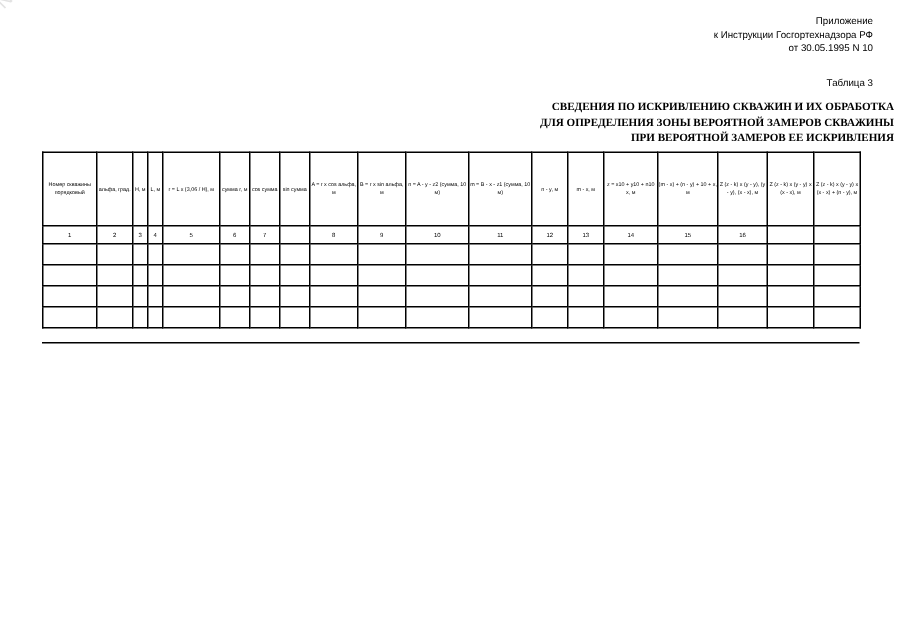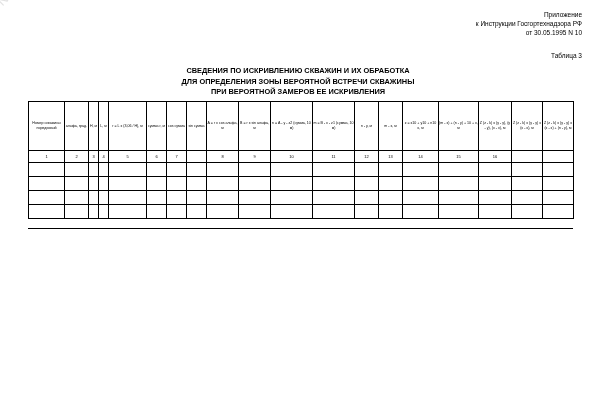--- a/index.html
+++ b/index.html
@@ -34,24 +34,25 @@
   .table-num{
     position:absolute;
     right:18px;
     top:52px;
     font-size:6.5px;
   }
   .title{
     position:absolute;
     left:0;right:4px;
     top:66px;
-    text-align:center;
+    text-align:right;
     font-size:7.4px;
     font-weight:bold;
     line-height:10.5px;
+    font-family:Liberation Serif, serif;
   }
   .tbl-wrap{
     position:absolute;
     left:28px;
     top:101px;
     width:545px;
   }
   table.main{
     border-collapse:collapse;
     width:545px;
@@ -88,21 +89,21 @@
 <div class="header-right">
   <div>Приложение</div>
   <div>к Инструкции Госгортехнадзора РФ</div>
   <div>от 30.05.1995 N 10</div>
 </div>
 
 <div class="table-num">Таблица 3</div>
 
 <div class="title">
   <div>СВЕДЕНИЯ ПО ИСКРИВЛЕНИЮ СКВАЖИН И ИХ ОБРАБОТКА</div>
-  <div>ДЛЯ ОПРЕДЕЛЕНИЯ ЗОНЫ ВЕРОЯТНОЙ ВСТРЕЧИ СКВАЖИНЫ</div>
+  <div>ДЛЯ ОПРЕДЕЛЕНИЯ ЗОНЫ ВЕРОЯТНОЙ ЗАМЕРОВ СКВАЖИНЫ</div>
   <div>ПРИ ВЕРОЯТНОЙ ЗАМЕРОВ ЕЕ ИСКРИВЛЕНИЯ</div>
 </div>
 
 <div class="tbl-wrap">
   <table class="main">
     <colgroup>
       <col style="width:36px">
         <col style="width:24px">
         <col style="width:10px">
         <col style="width:10px">

